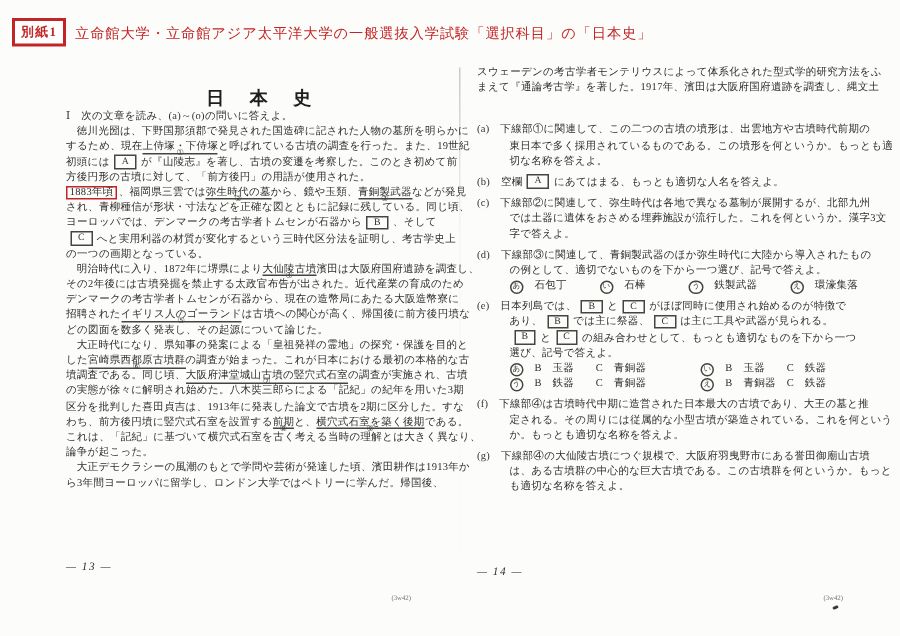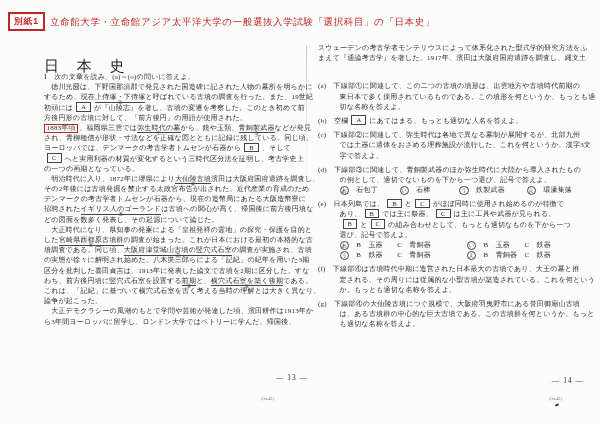--- a/index.html
+++ b/index.html
@@ -8,31 +8,30 @@
     background:#fcfcfa;
     font-family:"Liberation Serif","DejaVu Serif",serif;
     color:#2f2e2c;
   }
   
   .tag{
     position:absolute;left:8px;top:12px;
     border:2px solid #c22525;color:#c22525;
     font-size:8.5px;font-weight:bold;padding:1.5px 4px;letter-spacing:1px;
     background:#fff;
-    font-family:Liberation Mono, monospace;
   }
   .doc-title{
     position:absolute;left:50px;top:16px;
     color:#c22525;font-size:9.5px;font-weight:normal;letter-spacing:0.6px;
     white-space:nowrap;
   }
   
   .page-title{
-    position:absolute;left:44px;top:57px;width:264px;
-    font-size:15px;font-weight:normal;letter-spacing:7px;color:#1f1e1c;
+    position:absolute;left:44px;top:57px;width:264px;text-align:center;
+    font-size:12px;font-weight:bold;letter-spacing:7px;color:#1f1e1c;
   }
   .lines{position:absolute;font-size:7px;}
   .lines-left{left:44px;top:72px;width:270px;}
   .lines-right{left:318px;top:43px;width:272px;}
   .line{height:10.2px;line-height:10.2px;white-space:nowrap;letter-spacing:0.2px;}
   .block{}
   .seg-t{}
   .seg-b{
     display:inline-block;border:0.8px solid #45443f;
     padding:0 4px;margin:0 3px;font-size:6.5px;line-height:7.5px;
@@ -48,21 +47,21 @@
   .seg-u i{
     position:absolute;left:50%;top:7px;transform:translateX(-50%);
     font-style:normal;font-size:5.5px;line-height:5.5px;color:#45443f;
   }
   .seg-c{
     display:inline-block;width:7.5px;height:7.5px;line-height:7.5px;
     border:0.7px solid #45443f;border-radius:50%;text-align:center;
     font-size:5px;vertical-align:0.5px;
   }
   .pageno{
-    position:absolute;font-size:7.5px;letter-spacing:1px;color:#2f2e2c;text-align:right;
+    position:absolute;font-size:7.5px;letter-spacing:1px;color:#2f2e2c;text-align:left;font-style:italic;
   }
   .pageno-left{left:44px;top:373px;width:264px;}
   .pageno-right{left:318px;top:376px;width:266px;}
   .print-code{
     position:absolute;font-size:4.5px;color:#4a4a46;opacity:0.8;letter-spacing:0;
   }
   .print-code-left{left:261px;top:396px;}
   .print-code-right{left:549px;top:396px;}
   .ink-speck{
     position:absolute;left:555px;top:404px;width:4px;height:2px;

